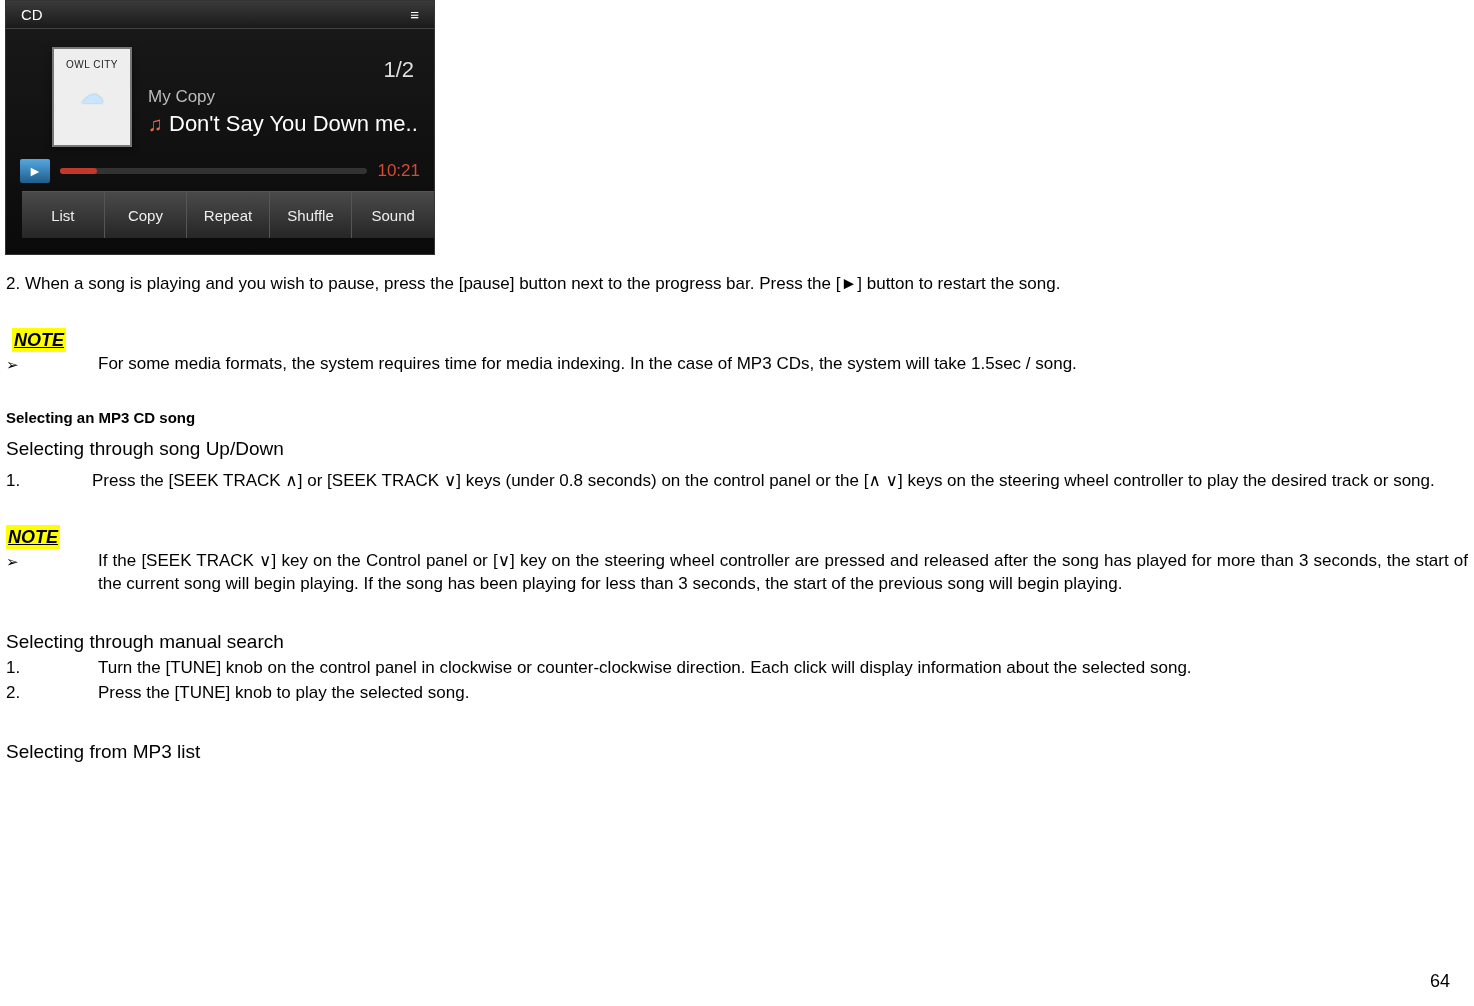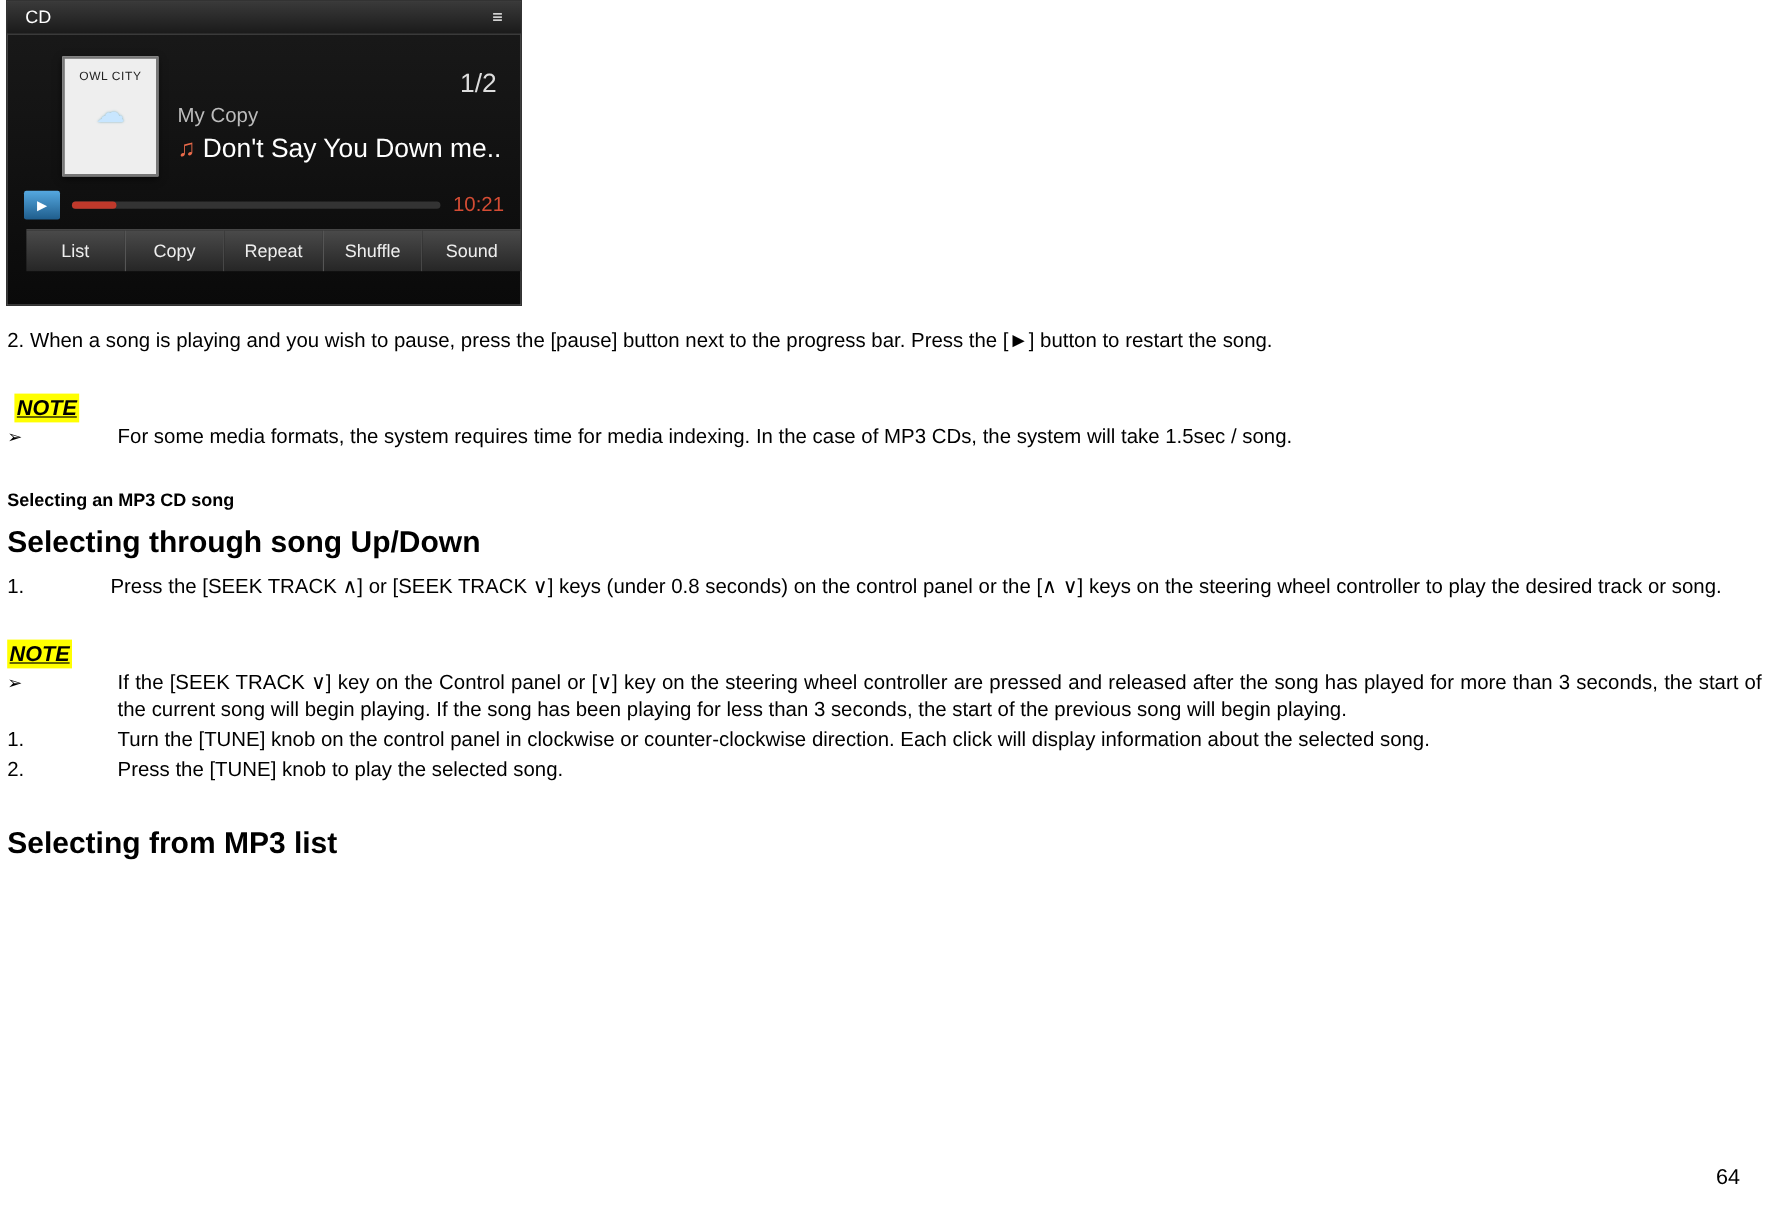--- a/index.html
+++ b/index.html
@@ -136,21 +136,21 @@
     width: 12%;
     background: #c0392b;
     border-radius: 3px;
   }
   .time-label {
     color: #d44c34;
     font-size: 17px;
   }
   .player-buttons {
     display: flex;
-    height: 35px;
+    height: 47px;
     border-top: 1px solid #555;
     margin-left: 16px;
   }
   .p-btn {
     flex: 1;
     background: linear-gradient(#4a4a4a, #262626);
     border-right: 1px solid #555;
     display: flex;
     align-items: center;
     justify-content: center;
@@ -197,22 +197,22 @@
     padding-top: 2px;
   }
   .h2 {
     font-family: Verdana, Geneva, sans-serif;
     font-weight: bold;
     font-size: 15px;
     margin-top: 32px;
   }
   .h3 {
     font-family: Verdana, Geneva, sans-serif;
-    font-weight: bold;
-    font-size: 25px;
+    font-weight: normal;
+    font-size: 19px;
     margin-top: 8px;
   }
   .ol-row {
     display: flex;
     align-items: flex-start;
     text-align: justify;
     margin-top: 2px;
   }
   .ol-num {
     width: 92px;
@@ -287,20 +287,21 @@
   <div class="para">
     <span style="display:inline-block;width:86px;">1.</span><span>Press the [SEEK TRACK ∧] or [SEEK TRACK ∨] keys (under 0.8 seconds) on the control panel or the [∧ ∨] keys on the steering wheel controller to play the desired track or song.</span>
   </div>
 
   <span class="note-callout">NOTE</span>
   <div class="bullet-row">
     <span class="bullet-arrow">➢</span>
     <span class="body">If the [SEEK TRACK ∨] key on the Control panel or [∨] key on the steering wheel controller are pressed and released after the song has played for more than 3 seconds, the start of the current song will begin playing. If the song has been playing for less than 3 seconds, the start of the previous song will begin playing.</span>
   </div>
 
+  <div class="h3 section-gap">Selecting through manual search</div>
   <div class="ol-row">
     <span class="ol-num">1.</span>
     <span class="body">Turn the [TUNE] knob on the control panel in clockwise or counter-clockwise direction. Each click will display information about the selected song.</span>
   </div>
   <div class="ol-row">
     <span class="ol-num">2.</span>
     <span class="body">Press the [TUNE] knob to play the selected song.</span>
   </div>
 
   <div class="h3 section-gap">Selecting from MP3 list</div>

